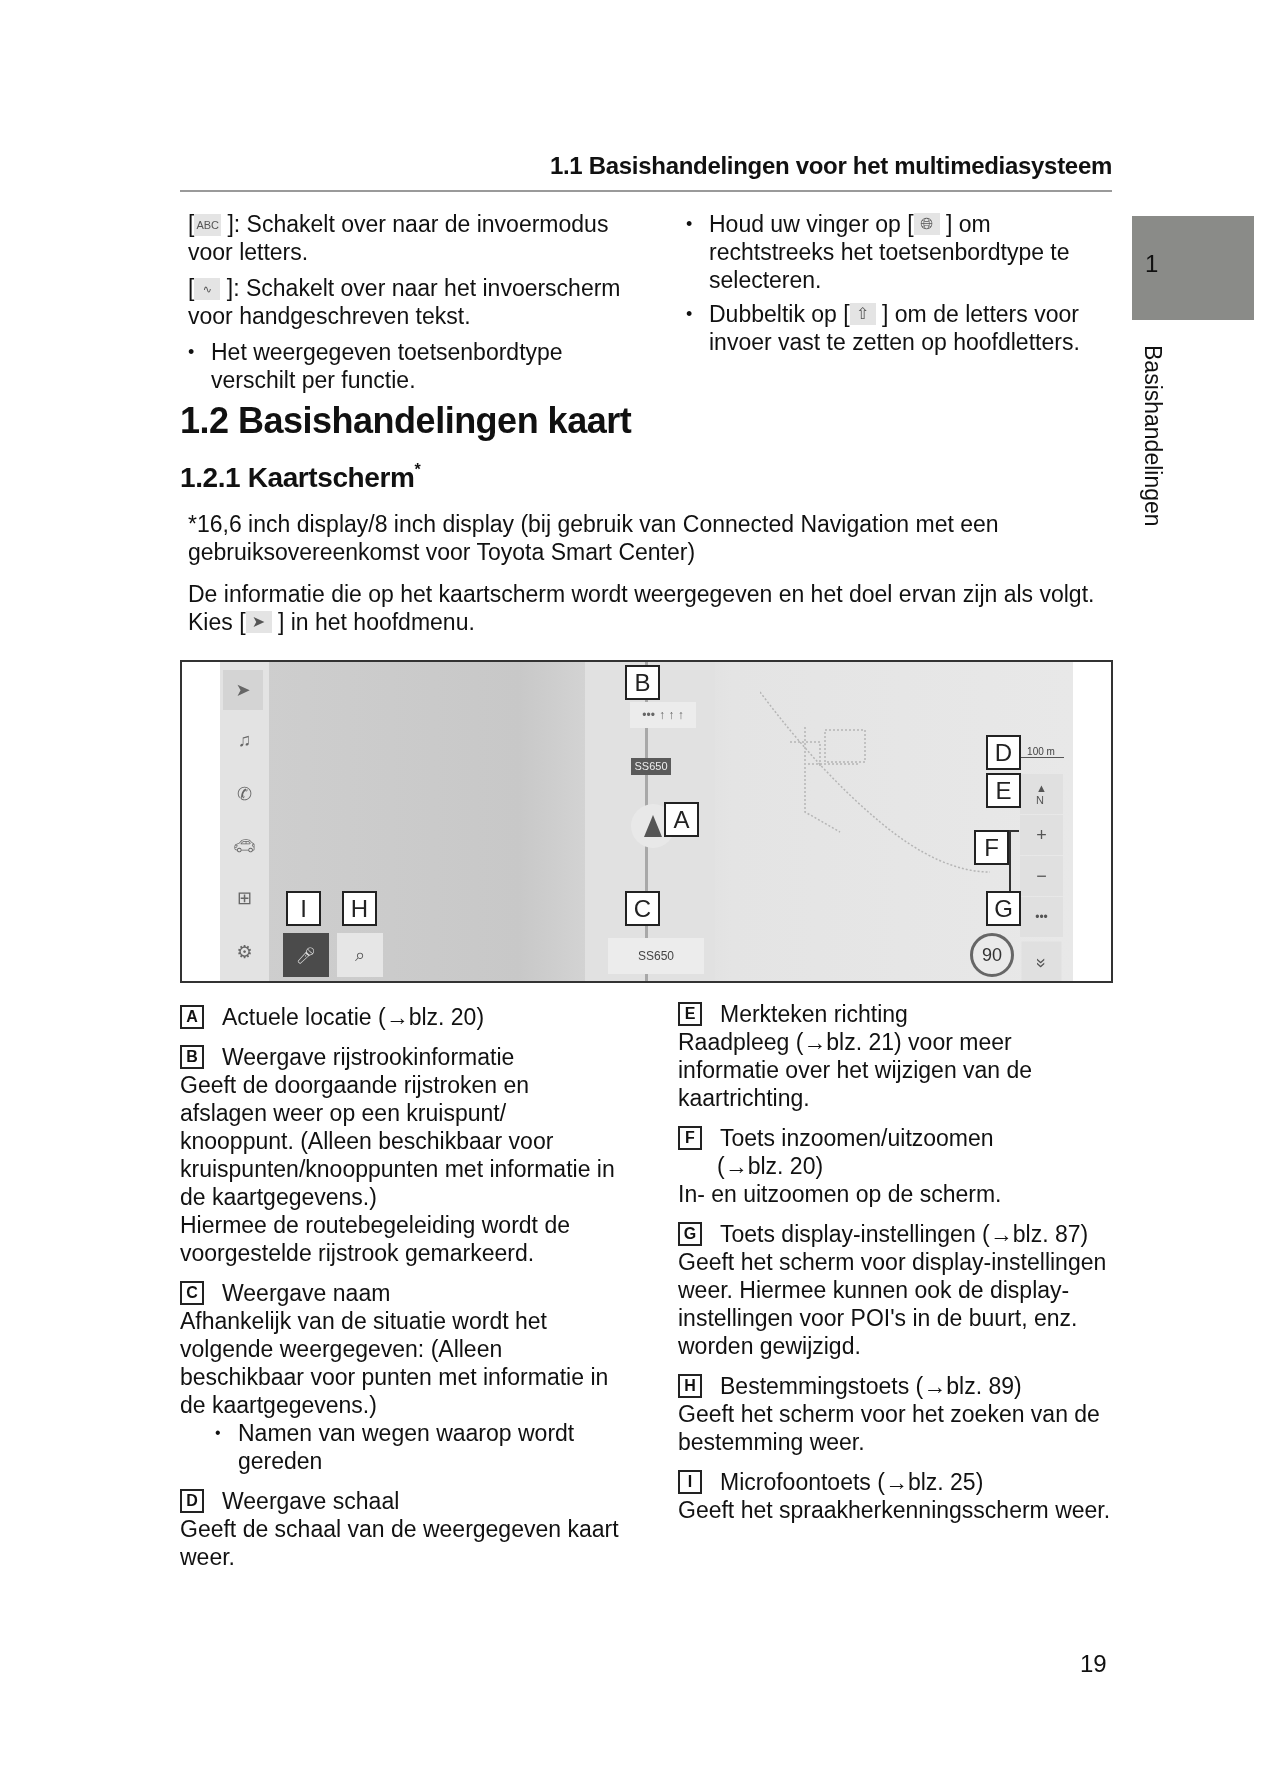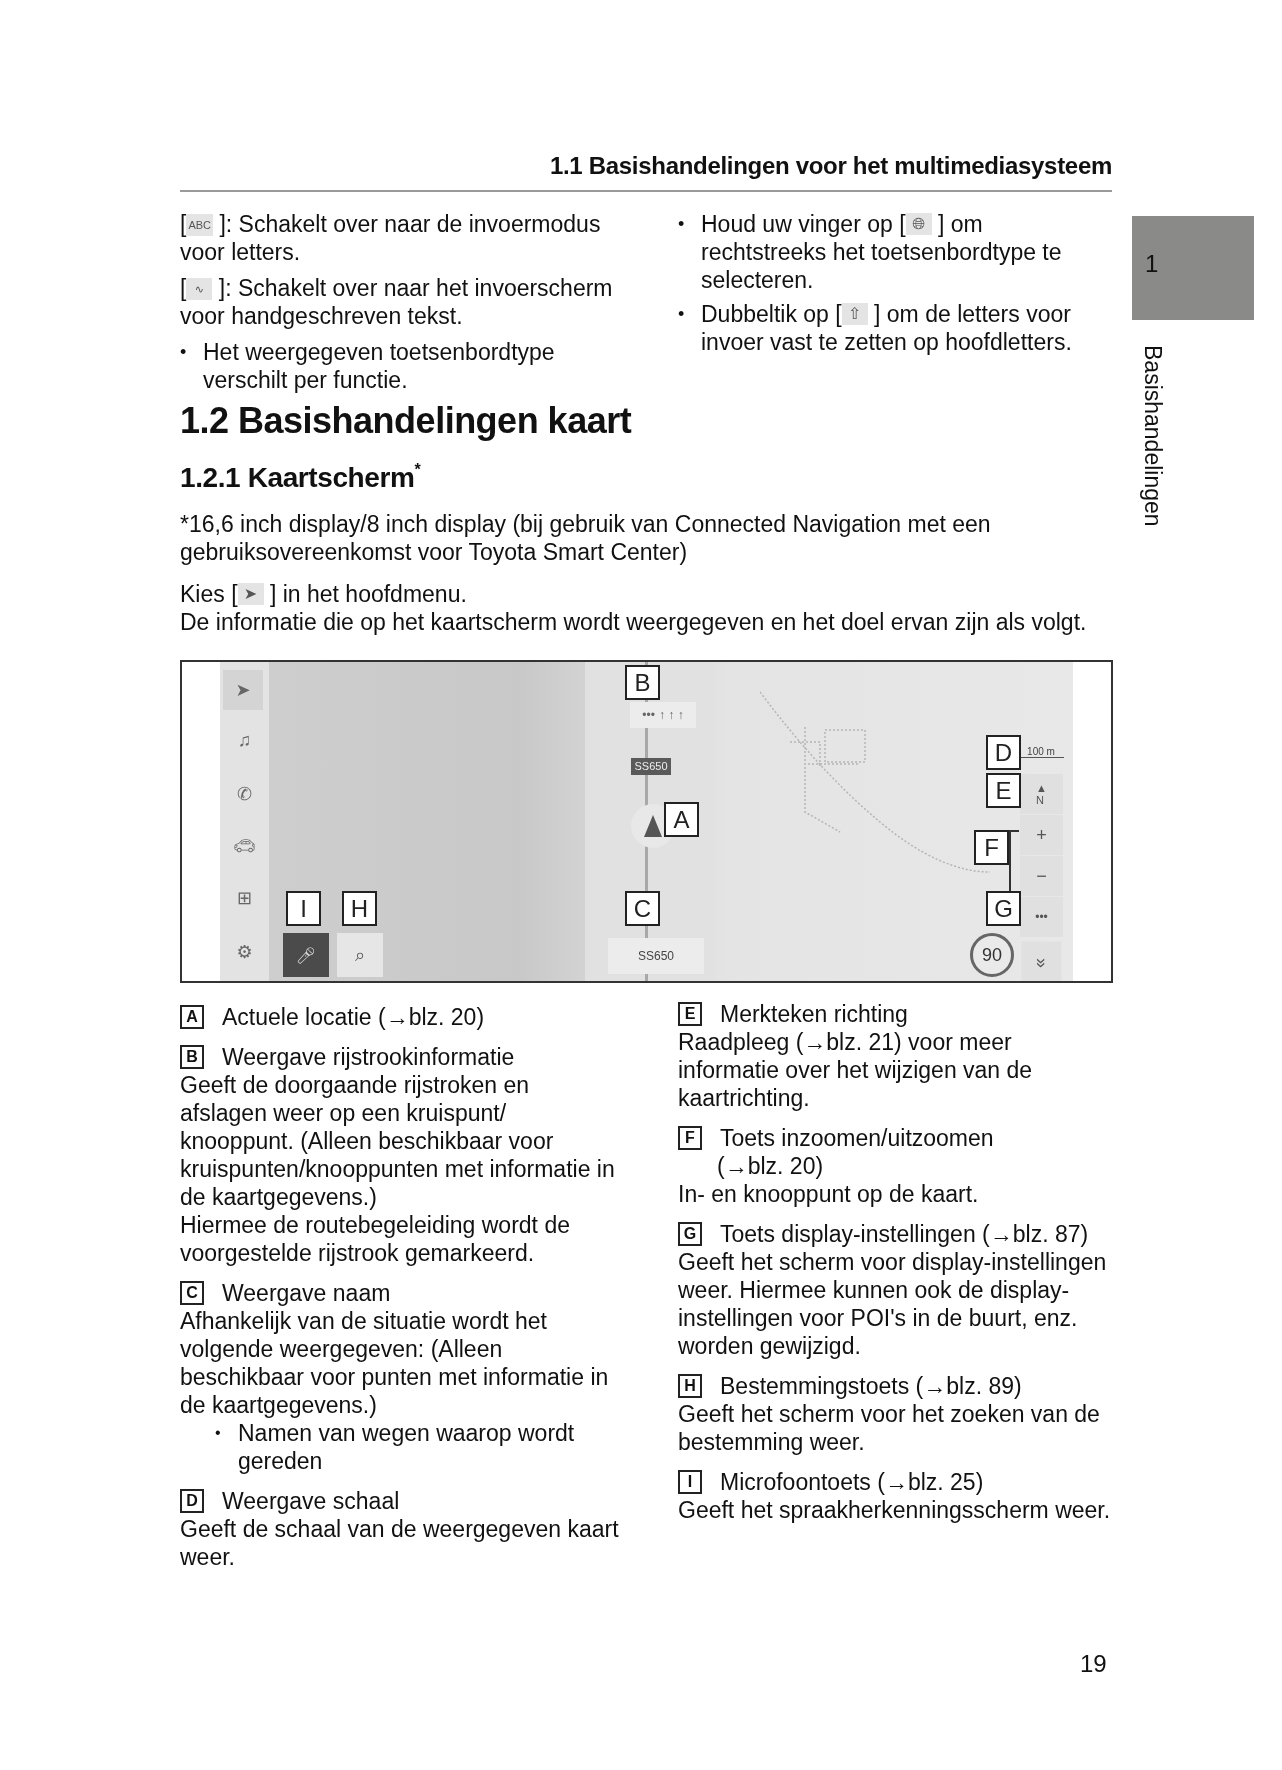--- a/index.html
+++ b/index.html
@@ -11,21 +11,21 @@
   
   #running-head { left: 180px; top: 152px; width: 932px; text-align: right; font-size: 24px; font-weight: bold; letter-spacing: -0.3px; }
   #head-rule { left: 180px; top: 190px; width: 932px; height: 2px; background: #9a9a9a; }
 
   
   #side-tab { left: 1132px; top: 216px; width: 122px; height: 104px; background: #8a8b88; }
   #side-tab-num { left: 1145px; top: 250px; font-size: 24px; color: #111; }
   #side-label { left: 1136px; top: 345px; width: 32px; height: 200px; }
   #side-label span { display: block; transform: rotate(90deg); transform-origin: left top; position: absolute; left: 30px; top: 0; white-space: nowrap; font-size: 23px; }
 
-  .body-text { font-size: 23px; line-height: 28px; }
+  .body-text { font-size: 23px; line-height: 28px; margin-left: 8px; }
   .icon-chip { display: inline-block; background: #e4e4e4; color: #555; font-size: 11px; vertical-align: 3px; padding: 0 2px; min-width: 26px; height: 22px; line-height: 22px; text-align: center; }
   .bullet { position: relative; padding-left: 23px; }
   .bullet::before { content: "•"; position: absolute; left: 0; top: 0; font-size: 18px; }
 
   #h12 { left: 180px; top: 400px; font-size: 36px; font-weight: bold; letter-spacing: -0.5px; }
   #h121 { left: 180px; top: 461px; font-size: 28px; font-weight: bold; letter-spacing: -0.4px; }
   #h121 sup { font-size: 16px; vertical-align: 12px; }
 
   
   #map-frame { left: 180px; top: 660px; width: 933px; height: 323px; border: 2px solid #333; background: #fff; overflow: hidden; }
@@ -84,22 +84,22 @@
 <div class="abs body-text" style="left:678px; top:210px; width:430px;">
   <p class="bullet" style="margin-bottom:6px;"><span>Houd uw vinger op [</span><span class="icon-chip" style="font-size:16px;">🌐︎</span> <span>] om rechtstreeks het toetsenbordtype te selecteren.</span></p>
   <p class="bullet"><span>Dubbeltik op [</span><span class="icon-chip" style="font-size:16px;">⇧</span> <span>] om de letters voor invoer vast te zetten op hoofdletters.</span></p>
 </div>
 
 <div id="h12" class="abs">1.2  Basishandelingen kaart</div>
 <div id="h121" class="abs"><span>1.2.1  Kaartscherm</span><sup>*</sup></div>
 
 <div class="abs body-text" style="left:180px; top:510px; width:880px;">*16,6 inch display/8 inch display (bij gebruik van Connected Navigation met een gebruiksovereenkomst voor Toyota Smart Center)</div>
 <div class="abs body-text" style="left:180px; top:580px; width:935px;">
+  <p>De informatie die op het kaartscherm wordt weergegeven en het doel ervan zijn als volgt.</p>
   <p><span>Kies [</span><span class="icon-chip" style="font-size:16px;">➤</span> <span>] in het hoofdmenu.</span></p>
-  <p>De informatie die op het kaartscherm wordt weergegeven en het doel ervan zijn als volgt.</p>
 </div>
 
 <div id="map-frame" class="abs">
   <div id="map-screen">
     <div id="road-band"></div>
     <div id="road"></div>
     <svg id="hatch" viewBox="0 0 230 220">
       <g stroke="#b5b5b5" fill="none" stroke-width="1.5" stroke-dasharray="2 2">
         <path d="M0 20 Q60 100 120 150 T230 200"></path>
         <path d="M45 55 L45 140 L80 160"></path>
@@ -199,21 +199,21 @@
         <span>Merkteken richting</span>
       </div>
     <p>Raadpleeg (→blz. 21) voor meer informatie over het wijzigen van de kaartrichting.</p>
   </div>
   <div class="legend-item">
     <div class="legend-title">
         <span class="key">F</span>
         <span>Toets inzoomen/uitzoomen</span>
       </div>
     <p class="indent">(→blz. 20)</p>
-    <p>In- en knooppunt op de kaart.</p>
+    <p>In- en uitzoomen op de scherm.</p>
   </div>
   <div class="legend-item">
     <div class="legend-title">
         <span class="key">G</span>
         <span>Toets display-instellingen (→blz. 87)</span>
       </div>
     <p>Geeft het scherm voor display-instellingen weer. Hiermee kunnen ook de display-instellingen voor POI's in de buurt, enz. worden gewijzigd.</p>
   </div>
   <div class="legend-item">
     <div class="legend-title">

